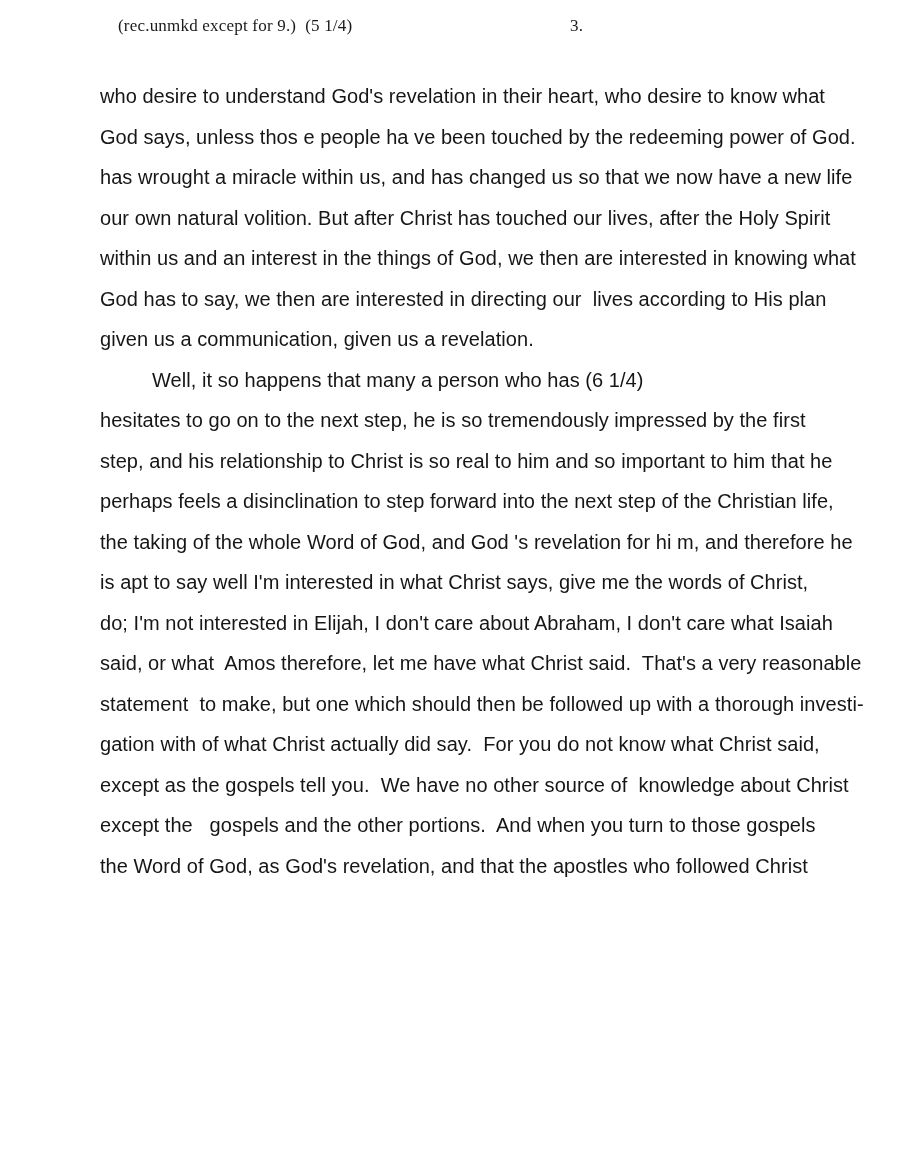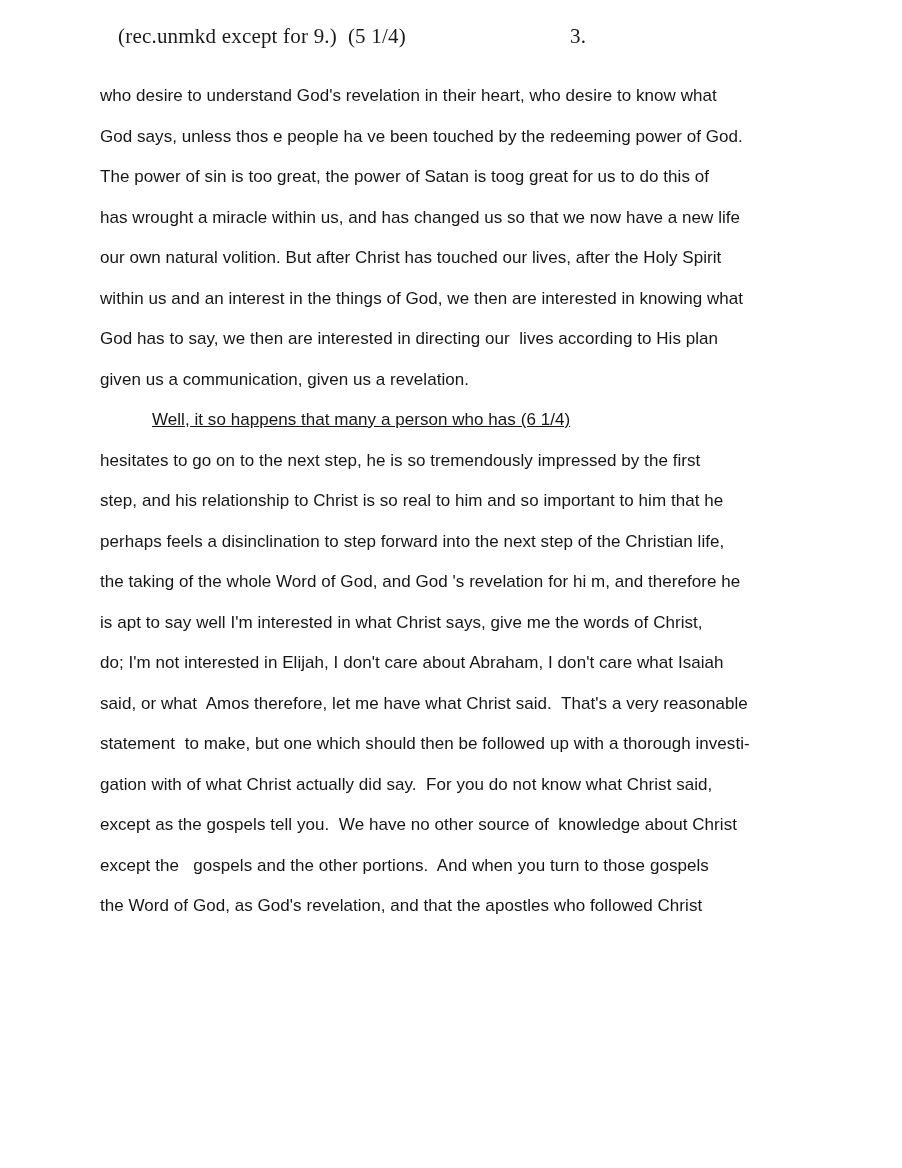--- a/index.html
+++ b/index.html
@@ -16,73 +16,71 @@
   }
   .page {
     position: absolute;
     left: 0; top: 0;
     width: 902px;
     height: 1168px;
     background: #ffffff;
   }
   .header {
     position: absolute;
-    top: 24px;
+    top: 16px;
     left: 118px;
     width: 600px;
     height: 24px;
     font-family: "Liberation Serif", "DejaVu Serif", serif;
-    font-size: 21px;
+    font-size: 17px;
     letter-spacing: 0.2px;
     color: #1a1a1a;
   }
   .header-note {
     position: absolute;
     left: 0;
     top: 0;
     white-space: pre;
   }
   .page-number {
     position: absolute;
     left: 452px;
     top: 0;
   }
   .body-text {
     position: absolute;
     left: 100px;
     top: 84px;
     width: 790px;
     font-family: "Liberation Sans", "DejaVu Sans", sans-serif;
-    font-size: 17px;
+    font-size: 20px;
     color: #161616;
   }
   .line {
     height: 40.5px;
     line-height: 24px;
     white-space: pre;
     letter-spacing: 0.05px;
   }
   .line.indent {
     padding-left: 52px;
-    text-decoration: underline;
   }
 </style>
 </head>
 <body>
 
 <div class="page">
   <div class="header">
     <span class="header-note">(rec.unmkd except for 9.)  (5 1/4)</span>
     <span class="page-number">3.</span>
   </div>
 
   <div class="body-text">
     <div class="line">who desire to understand God's revelation in their heart, who desire to know what</div>
     <div class="line">God says, unless thos e people ha ve been touched by the redeeming power of God.</div>
-    <div class="line">The power of sin is too great, the power of Satan is toog great for us to do this of</div>
     <div class="line">has wrought a miracle within us, and has changed us so that we now have a new life</div>
     <div class="line">our own natural volition. But after Christ has touched our lives, after the Holy Spirit</div>
     <div class="line">within us and an interest in the things of God, we then are interested in knowing what</div>
     <div class="line">God has to say, we then are interested in directing our  lives according to His plan</div>
     <div class="line">given us a communication, given us a revelation.</div>
     <div class="line indent">Well, it so happens that many a person who has (6 1/4)</div>
     <div class="line">hesitates to go on to the next step, he is so tremendously impressed by the first</div>
     <div class="line">step, and his relationship to Christ is so real to him and so important to him that he</div>
     <div class="line">perhaps feels a disinclination to step forward into the next step of the Christian life,</div>
     <div class="line">the taking of the whole Word of God, and God 's revelation for hi m, and therefore he</div>

